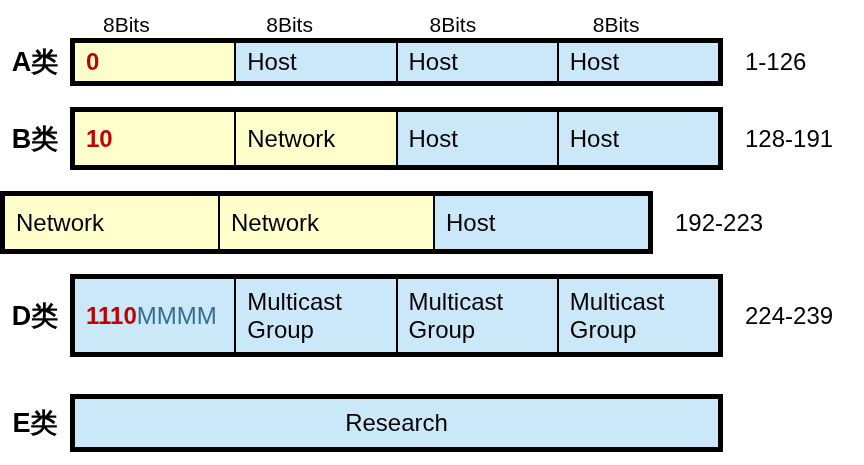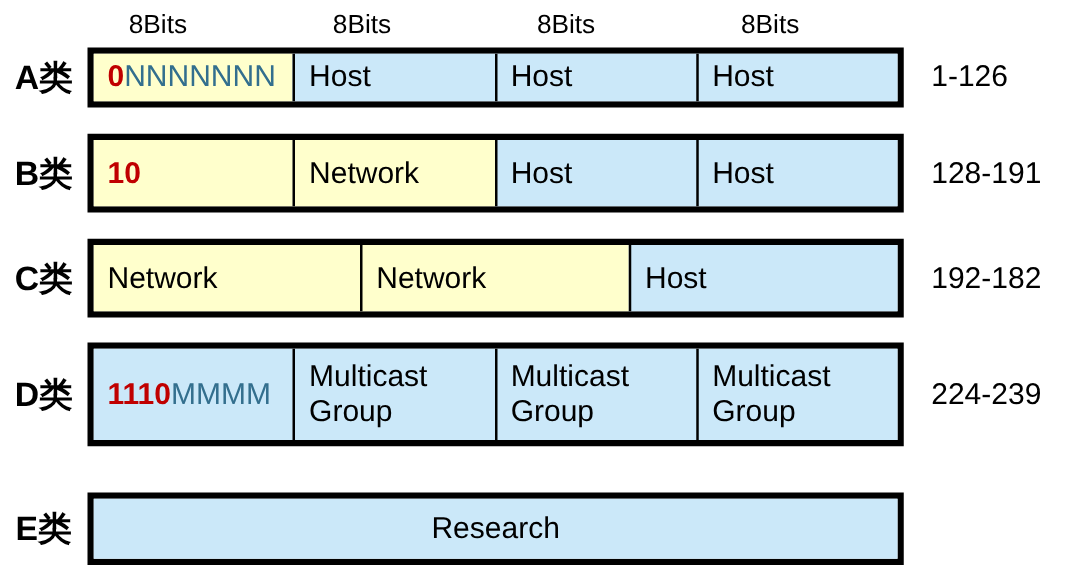--- a/index.html
+++ b/index.html
@@ -7,21 +7,21 @@
     --cell-blue:#CBE8F9;
     --bit-red:#C00000;
     --bit-teal:#336F8E;
     --border-black:#000000;
   }
   *{box-sizing:border-box;margin:0;padding:0;}
   html,body{width:864px;height:465px;background:#FFFFFF;overflow:hidden;}
   body{font-family:"Liberation Sans","DejaVu Sans",sans-serif;color:#000;}
   .canvas{width:864px;height:465px;position:relative;}
 
-  .header-row{display:flex;height:38px;align-items:flex-start;padding-top:7px;}
+  .header-row{display:flex;height:38px;align-items:flex-end;padding-top:17px;}
   .spacer{width:70px;flex:0 0 70px;}
   .header-cols{width:653px;flex:0 0 653px;display:flex;}
   .hcol{flex:1 1 0;padding-left:33px;font-size:21px;line-height:26px;color:#000;}
 
   .row{display:flex;align-items:stretch;}
   .row-label{width:70px;flex:0 0 70px;display:flex;align-items:center;justify-content:center;
              font-weight:bold;font-size:27px;}
   .box{width:653px;flex:0 0 653px;display:flex;border:5px solid var(--border-black,#000);background:#fff;}
   .cell{flex:1 1 0;display:flex;align-items:center;padding-left:11px;padding-right:4px;
         font-size:24px;line-height:1.15;}
@@ -53,21 +53,20 @@
       <div class="hcol">8Bits</div>
       <div class="hcol">8Bits</div>
     </div>
   </div>
 
   <div class="row h-a">
     <div class="row-label">A类</div>
     <div class="box">
       <div class="cell yellow bits">
         <span class="bit-prefix">0</span>
-          <span class="bit-rest">NNNNNNN</span>
       </div>
       <div class="cell blue">Host</div>
       <div class="cell blue">Host</div>
       <div class="cell blue">Host</div>
     </div>
     <div class="range">1-126</div>
   </div>
 
   <div class="row h-b">
     <div class="row-label">B类</div>
@@ -76,27 +75,26 @@
         <span class="bit-prefix">10</span>
       </div>
       <div class="cell yellow">Network</div>
       <div class="cell blue">Host</div>
       <div class="cell blue">Host</div>
     </div>
     <div class="range">128-191</div>
   </div>
 
   <div class="row h-c">
-    <div class="row-label">C类</div>
     <div class="box">
       <div class="cell yellow">Network</div>
       <div class="cell yellow">Network</div>
       <div class="cell blue">Host</div>
     </div>
-    <div class="range">192-182</div>
+    <div class="range">192-223</div>
   </div>
 
   <div class="row h-d">
     <div class="row-label">D类</div>
     <div class="box">
       <div class="cell blue bits">
         <span class="bit-prefix">1110</span>
           <span class="bit-rest">MMMM</span>
       </div>
       <div class="cell blue">Multicast Group</div>

